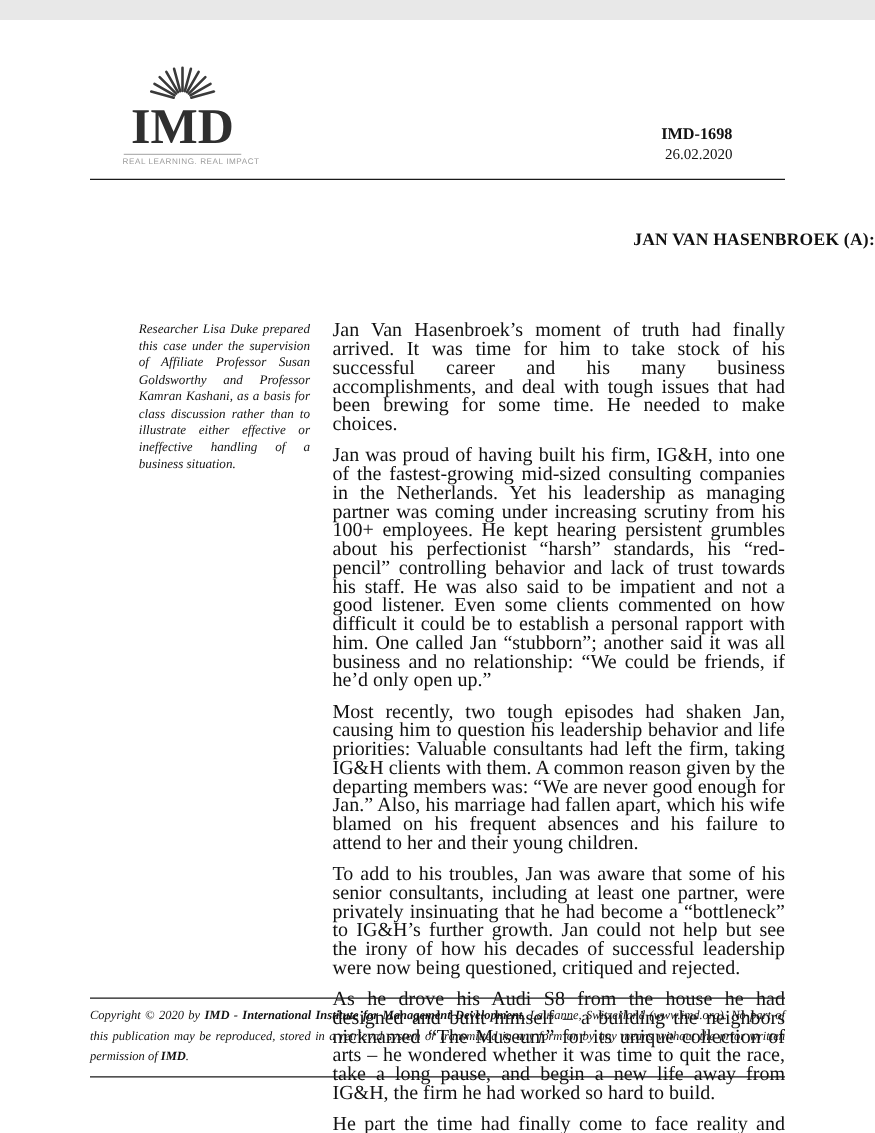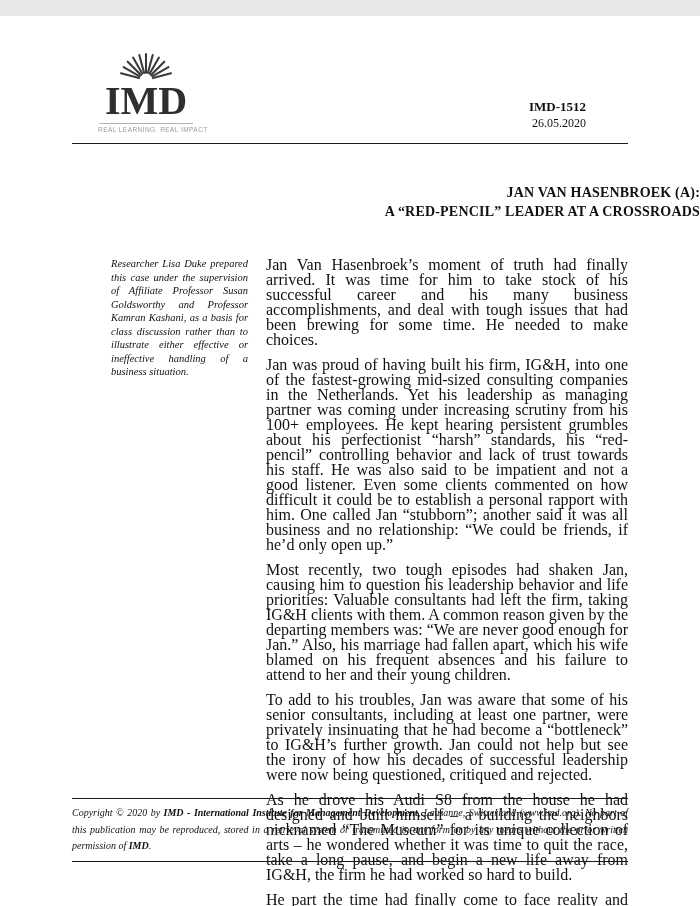--- a/index.html
+++ b/index.html
@@ -132,29 +132,28 @@
         <line x1="20.9" y1="25.5" x2="5.3" y2="16.5"></line>
         <line x1="20.2" y1="27.2" x2="2.8" y2="22.5"></line>
       </g>
     </svg>
     <div class="logo-text">IMD</div>
     <hr class="logo-rule">
     <div class="logo-tagline">REAL LEARNING. REAL IMPACT</div>
   </div>
 
   <div class="doc-meta">
-    <div class="doc-number">IMD-1512</div>
-    <div class="doc-date">26.05.2020</div>
+    <div class="doc-number">IMD-1698</div>
+    <div class="doc-date">26.02.2020</div>
   </div>
 
   <hr class="rule header-rule">
 
   <h1 class="title">
     <span>JAN VAN HASENBROEK (A):</span>
-    <span>A “RED-PENCIL” LEADER AT A CROSSROADS</span>
   </h1>
 
   <div class="content">
     <aside class="sidebar">
       <p>Researcher Lisa Duke prepared this case under the supervision of Affiliate Professor Susan Goldsworthy and Professor Kamran Kashani, as a basis for class discussion rather than to illustrate either effective or ineffective handling of a business situation.</p>
     </aside>
     <div class="main-col">
       <p>Jan Van Hasenbroek’s moment of truth had finally arrived. It was time for him to take stock of his successful career and his many business accomplishments, and deal with tough issues that had been brewing for some time. He needed to make choices.</p>
       <p>Jan was proud of having built his firm, IG&amp;H, into one of the fastest-growing mid-sized consulting companies in the Netherlands. Yet his leadership as managing partner was coming under increasing scrutiny from his 100+ employees. He kept hearing persistent grumbles about his perfectionist “harsh” standards, his “red-pencil” controlling behavior and lack of trust towards his staff. He was also said to be impatient and not a good listener. Even some clients commented on how difficult it could be to establish a personal rapport with him. One called Jan “stubborn”; another said it was all business and no relationship: “We could be friends, if he’d only open up.”</p>
       <p>Most recently, two tough episodes had shaken Jan, causing him to question his leadership behavior and life priorities: Valuable consultants had left the firm, taking IG&amp;H clients with them. A common reason given by the departing members was: “We are never good enough for Jan.” Also, his marriage had fallen apart, which his wife blamed on his frequent absences and his failure to attend to her and their young children.</p>

